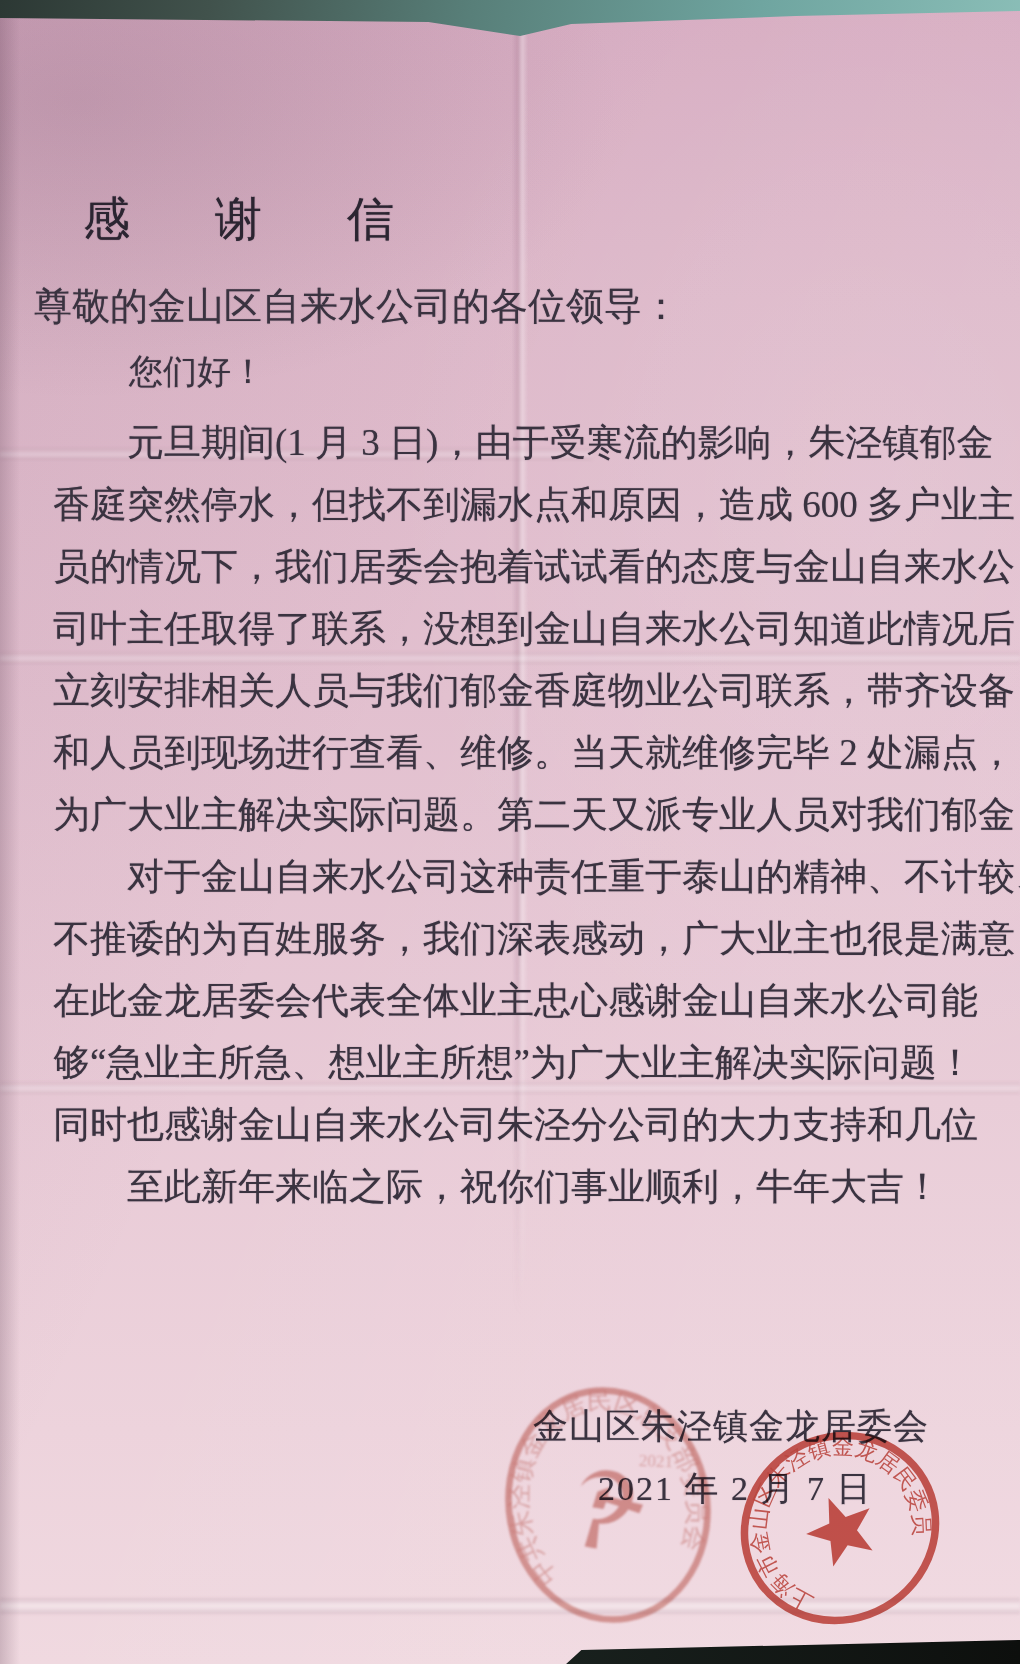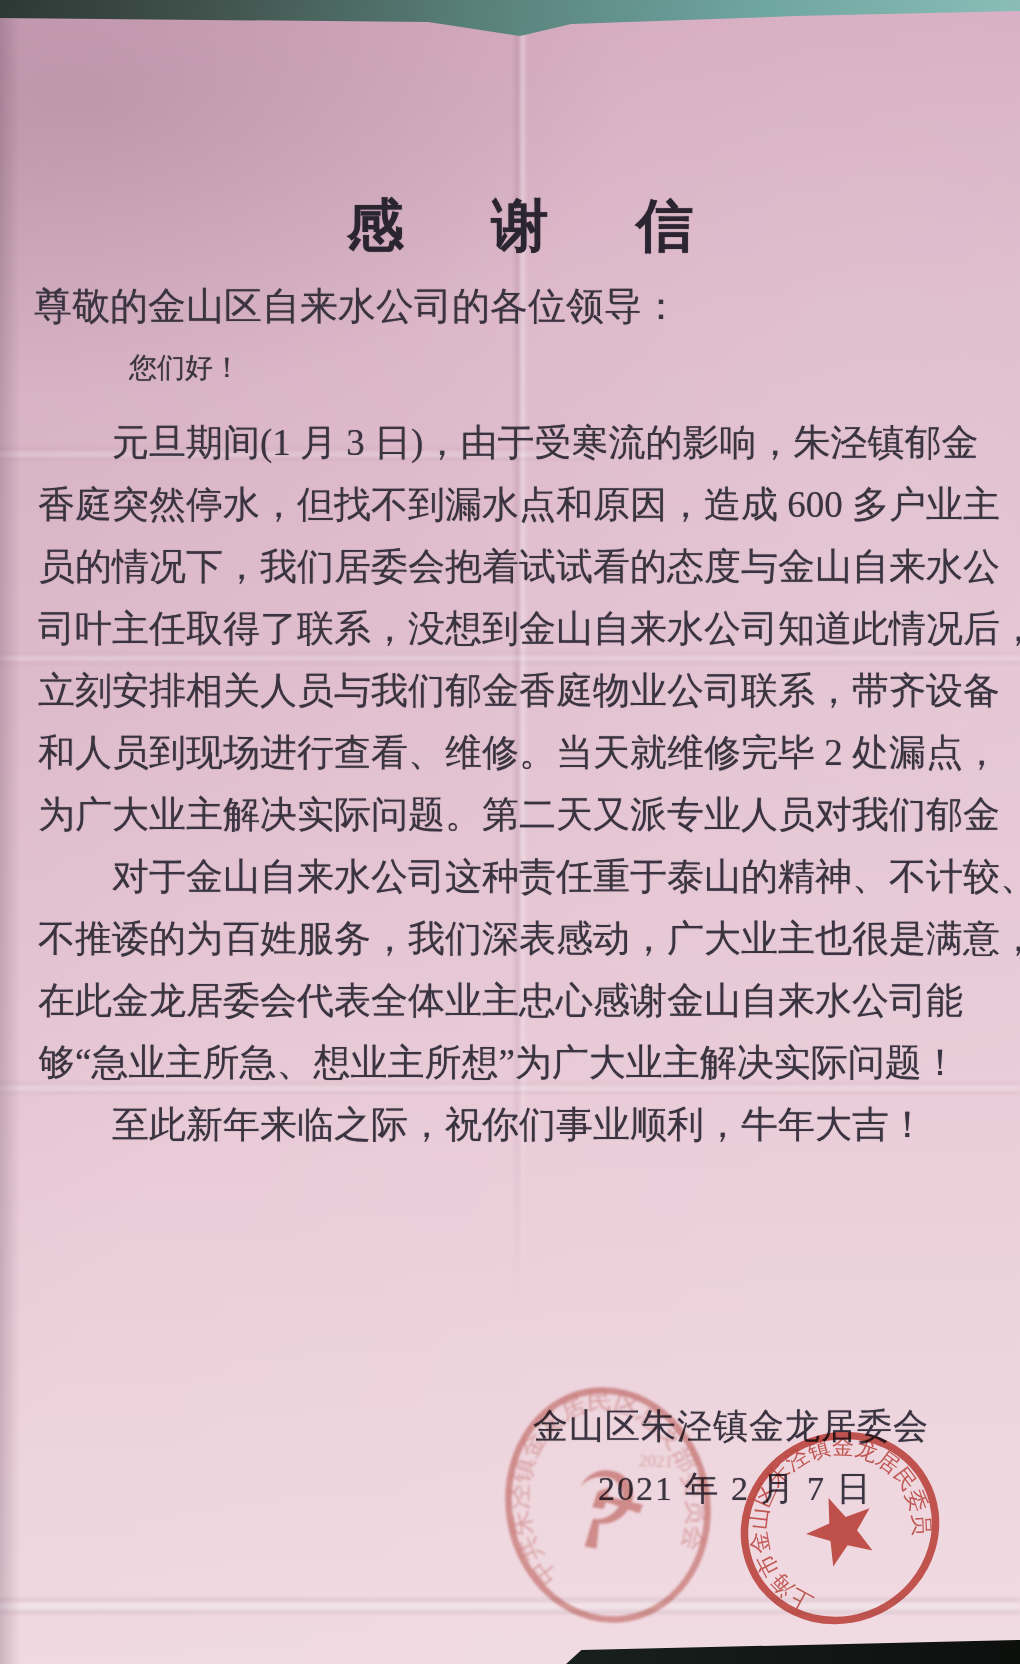--- a/index.html
+++ b/index.html
@@ -37,27 +37,27 @@
   .crease-h1{top:448px;width:58%;}
   .crease-h2{top:652px;}
   .crease-h3{top:1082px;}
   .crease-h4{top:1598px;height:16px;
     background:linear-gradient(to bottom,rgba(110,65,90,.14),rgba(255,255,255,.40) 50%,rgba(110,65,90,.14));}
   .edge-shadow-left{left:0;top:0;width:20px;height:100%;
     background:linear-gradient(to right,rgba(80,50,70,.22),rgba(80,50,70,0));}
 
   .ink{color:#3a3340;text-shadow:0 0 1px rgba(55,45,65,.55);}
   .title{
-    position:absolute;left:55px;top:188px;width:910px;text-align:center;padding-left:28px;
-    font-family:"Liberation Sans","DejaVu Sans",sans-serif;font-weight:bold;
-    font-size:57px;letter-spacing:36px;color:#2b2531;text-shadow:0 0 1px rgba(40,32,48,.7);
+    position:absolute;left:55px;top:188px;width:910px;text-align:left;padding-left:28px;
+    font-family:"Liberation Sans","DejaVu Sans",sans-serif;font-weight:normal;
+    font-size:47px;letter-spacing:36px;color:#2b2531;text-shadow:0 0 1px rgba(40,32,48,.7);
   }
   .salutation{position:absolute;left:34px;top:281px;font-size:38px;white-space:nowrap;}
-  .greeting{position:absolute;left:129px;top:349px;font-size:28px;white-space:nowrap;}
-  .body-block{position:absolute;left:38px;top:412px;width:925px;font-size:37px;line-height:62px;}
+  .greeting{position:absolute;left:129px;top:349px;font-size:34px;white-space:nowrap;}
+  .body-block{position:absolute;left:53px;top:412px;width:925px;font-size:37px;line-height:62px;}
   .body-line{white-space:nowrap;height:62px;}
   .body-line.indent{padding-left:74px;}
   .signature{position:absolute;left:533px;top:1403px;font-size:35px;white-space:nowrap;letter-spacing:1px;text-align:center;}
   .date-line{position:absolute;left:598px;top:1466px;font-size:34px;white-space:nowrap;letter-spacing:2px;}
 
   .stamp{position:absolute;mix-blend-mode:multiply;}
   .stamp-left{left:493px;top:1380px;opacity:.8;filter:blur(1.1px);}
   .stamp-right{left:735px;top:1431px;opacity:.95;filter:blur(.6px);}
 </style>
 </head>
@@ -83,20 +83,21 @@
       <div class="body-line">香庭突然停水，但找不到漏水点和原因，造成 600 多户业主</div>
       <div class="body-line">员的情况下，我们居委会抱着试试看的态度与金山自来水公</div>
       <div class="body-line">司叶主任取得了联系，没想到金山自来水公司知道此情况后，</div>
       <div class="body-line">立刻安排相关人员与我们郁金香庭物业公司联系，带齐设备</div>
       <div class="body-line">和人员到现场进行查看、维修。当天就维修完毕 2 处漏点，</div>
       <div class="body-line">为广大业主解决实际问题。第二天又派专业人员对我们郁金</div>
       <div class="body-line indent">对于金山自来水公司这种责任重于泰山的精神、不计较、</div>
       <div class="body-line">不推诿的为百姓服务，我们深表感动，广大业主也很是满意，</div>
       <div class="body-line">在此金龙居委会代表全体业主忠心感谢金山自来水公司能</div>
       <div class="body-line">够“急业主所急、想业主所想”为广大业主解决实际问题！</div>
+      <div class="body-line">同时也感谢金山自来水公司朱泾分公司的大力支持和几位</div>
       <div class="body-line indent">至此新年来临之际，祝你们事业顺利，牛年大吉！</div>
     </div>
 
     <div class="signature ink">金山区朱泾镇金龙居委会</div>
     <div class="date-line ink">2021 年 2 月 7 日</div>
 
     <svg class="stamp stamp-left" width="230" height="256" viewBox="0 0 230 256">
       <g transform="rotate(-10 115 125)" fill="none">
         <ellipse cx="115" cy="125" rx="99" ry="115" stroke="#cd7a6f" stroke-width="6.5" opacity="0.8"></ellipse>
         <path id="lArc" d="M 53.7 186.7 A 80 96 0 1 1 176.3 186.7" fill="none"></path>

